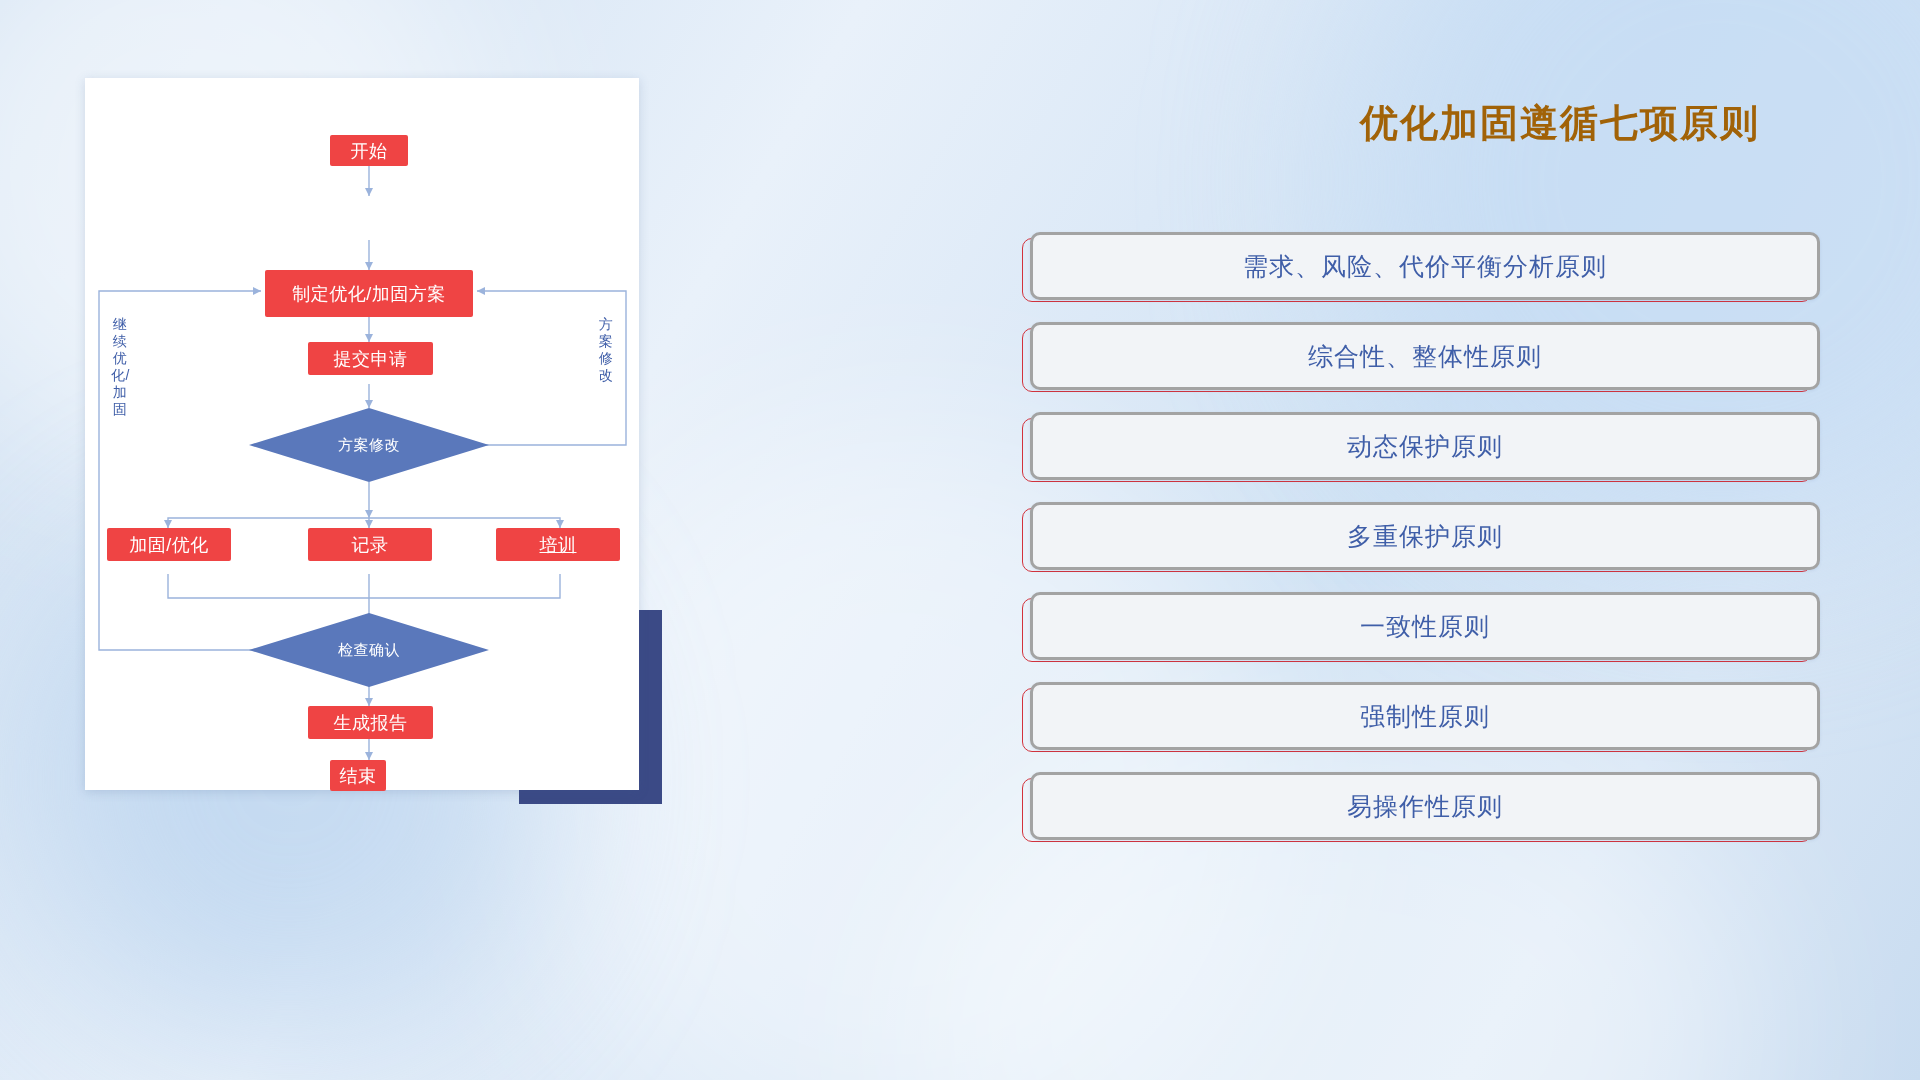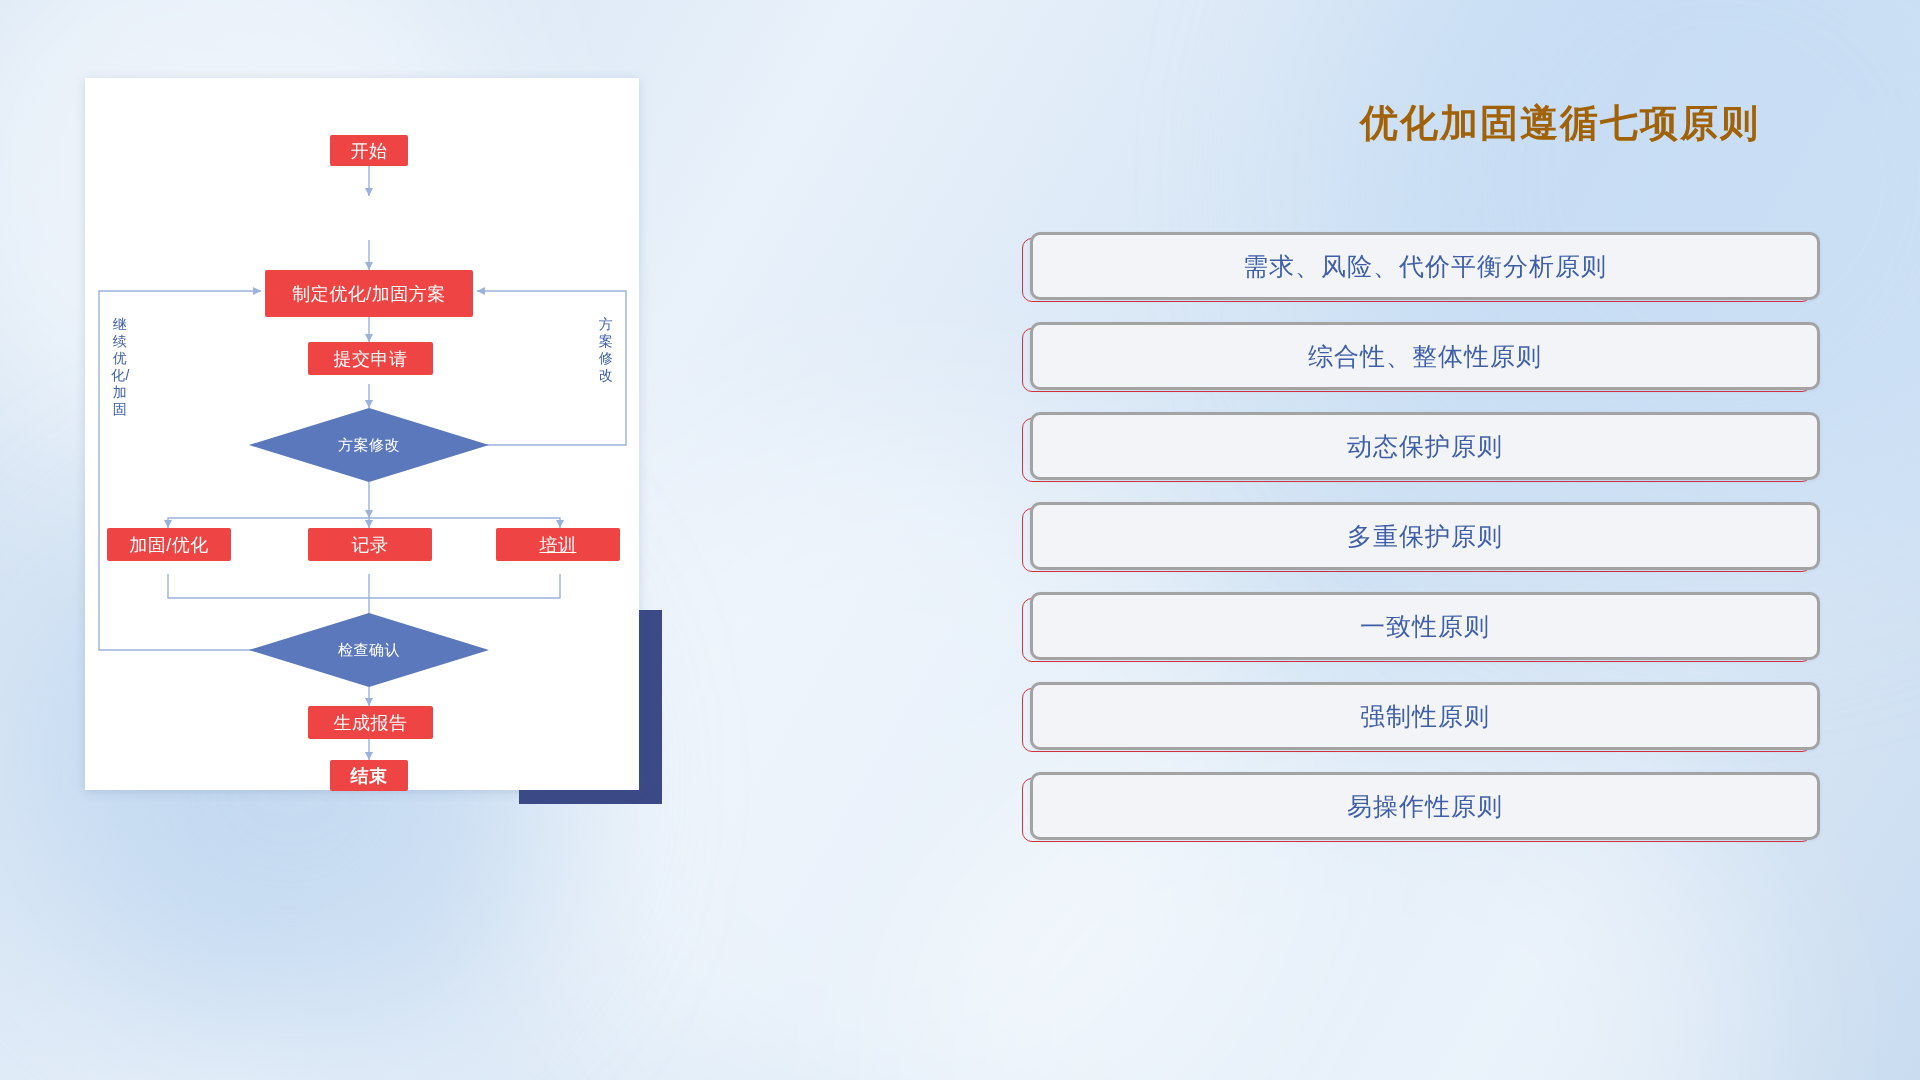--- a/index.html
+++ b/index.html
@@ -215,21 +215,21 @@
     </div>
 
     <div class="diamond-label" style="left:224px; top:561px; width:120px; height:22px;">
       <span>检查确认</span>
     </div>
 
     <div class="node" style="left:223px; top:628px; width:125px; height:33px;">
       <span>生成报告</span>
     </div>
 
-    <div class="node" style="left:245px; top:682px; width:78px; height:31px;font-weight:bold;">
+    <div class="node" style="left:245px; top:682px; width:56px; height:31px;">
       <span>结束</span>
     </div>
 
     <div class="side-label" style="left:26px; top:238px;">继续优化/加固</div>
     <div class="side-label" style="left:512px; top:238px;">方案修改</div>
 
   </div>
 </div>
 
 <div class="right-title">优化加固遵循七项原则</div>

